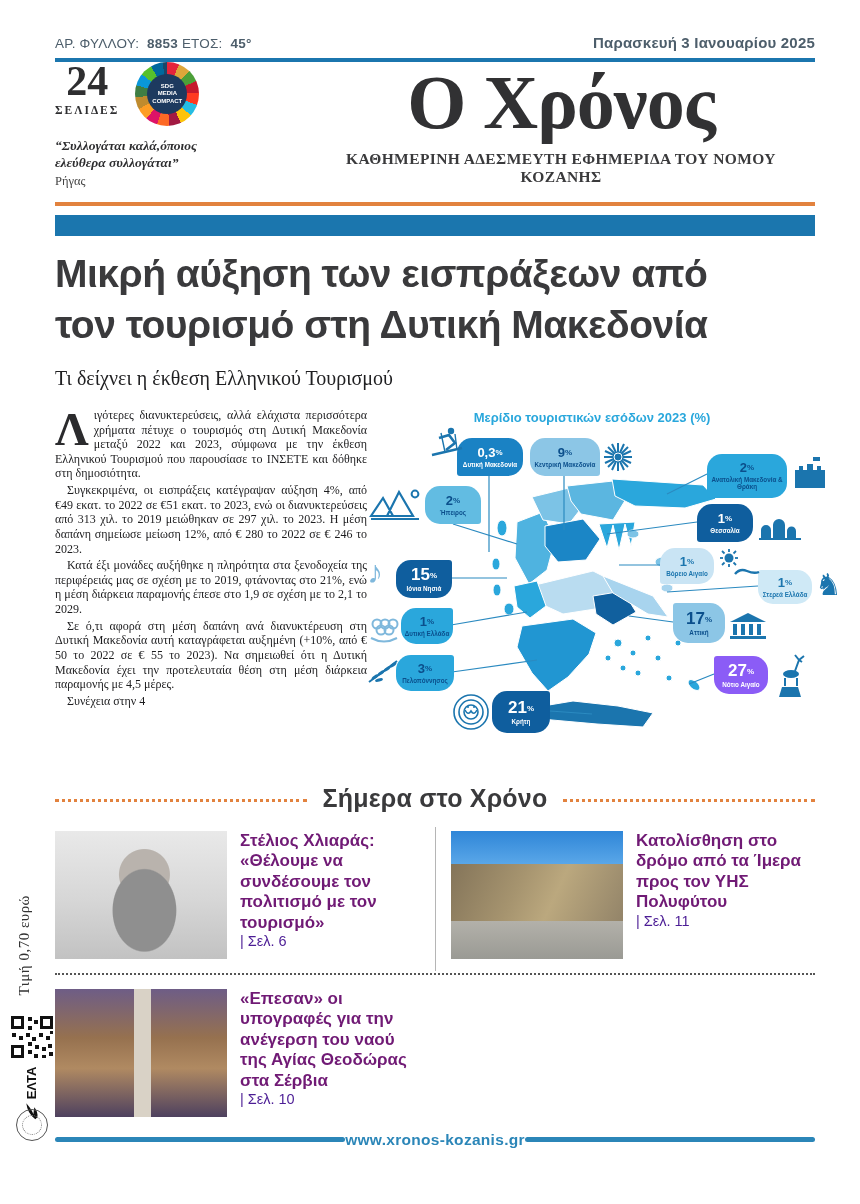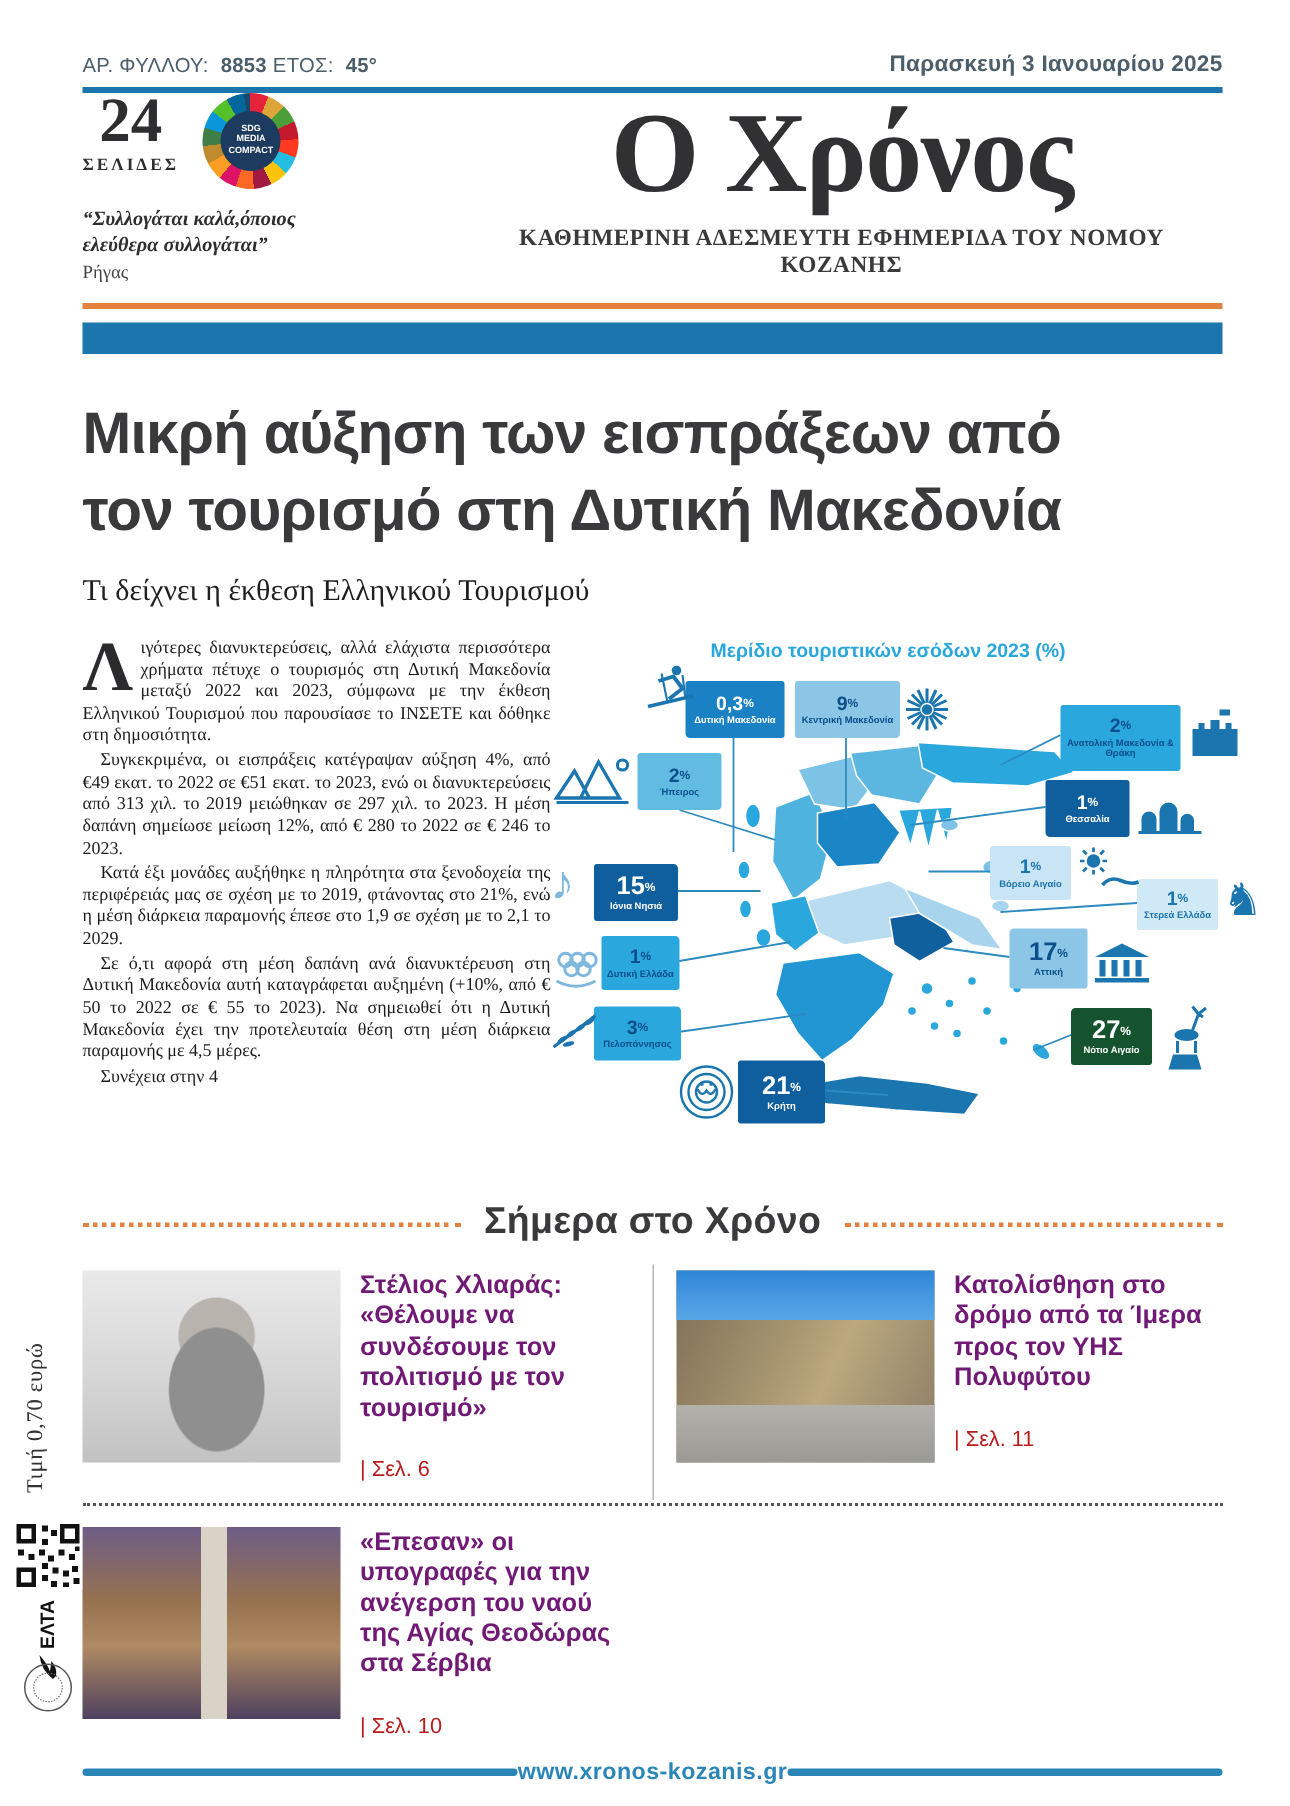--- a/index.html
+++ b/index.html
@@ -36,44 +36,44 @@
   .m-right{flex:1;text-align:center;padding-top:2px}
   .m-title{font-family:"Liberation Serif",serif;font-weight:700;font-size:76px;line-height:1.02;
            color:#313133;letter-spacing:-1px}
   .m-sub{font-family:"Liberation Serif",serif;font-weight:700;font-size:15.5px;color:#3a3a3c;
          letter-spacing:.4px;margin-top:8px}
 
   .rule-orange{height:4px;background:#e2823e;margin-top:8px}
   .band-blue{height:21px;background:#1b76ae;margin-top:9px}
 
   
-  .headline{margin-top:28px;font-weight:700;font-size:39px;line-height:1.32;color:#3a3a3c;letter-spacing:-.5px}
+  .headline{margin-top:12px;font-weight:700;font-size:39px;line-height:1.32;color:#3a3a3c;letter-spacing:-.5px}
   .kicker{margin-top:16px;font-family:"Liberation Serif",serif;font-size:20px;color:#1f1f21}
   .main{display:flex;margin-top:12px}
   .article{width:312px;flex:none;font-family:"Liberation Serif",serif;font-size:12px;line-height:1.22;
            color:#1c1c1e;text-align:justify;padding-top:6px}
   .article p{margin:0 0 2px;text-indent:12px}
   .article p.first{text-indent:0}
   .dropcap{float:left;font-family:"Liberation Serif",serif;font-weight:700;font-size:47px;line-height:.8;
            color:#2b2b2d;margin:3px 5px 0 0}
 
   
   .info{position:relative;flex:1;height:358px}
   .info-title{position:absolute;left:60px;width:330px;top:8px;text-align:center;
               color:#29a7dc;font-weight:700;font-size:13px}
   .mapsvg{position:absolute;left:0;top:0}
-  .bubble{position:absolute;border-radius:2px;display:flex;flex-direction:column;align-items:center;
+  .bubble{position:absolute;border-radius:15px;display:flex;flex-direction:column;align-items:center;
           justify-content:center;text-align:center;padding:1px 3px;box-sizing:border-box}
   .bubble .bv{font-weight:700;font-size:13px;line-height:1}
   .bubble .bv i{font-style:normal;font-size:8px;font-weight:700;vertical-align:2px}
   .bubble.big .bv{font-size:17px}
   .bubble .bl{font-weight:700;font-size:6.3px;line-height:1.2;margin-top:2px}
   .tone-dark{background:#0f5e9e;color:#fff}
   .tone-blue{background:#1a82c4;color:#fff}
-  .tone-mid{background:#14532d;color:#fff}
+  .tone-mid{background:#8b5cf6;color:#fff}
   .tone-cyan{background:#2aa7dc;color:#0b4f8c}
   .tone-sky{background:#62bce2;color:#0b4f8c}
   .tone-light{background:#8cc6e6;color:#0b4f8c}
   .tone-pale{background:#c9e4f4;color:#1b75ae}
   .tone-pale2{background:#cfe9f6;color:#1b75ae}
   .c1{border-top-left-radius:3px}.c2{border-top-right-radius:3px}
   .c3{border-bottom-left-radius:3px}.c4{border-bottom-right-radius:3px}
   .b0{left:90px;top:36px;width:66px;height:38px}
   .b1{left:163px;top:36px;width:70px;height:38px}
   .b2{left:340px;top:52px;width:80px;height:44px}
@@ -114,21 +114,21 @@
      linear-gradient(0deg,#9a9a94 0%,#b3b1aa 30%,rgba(0,0,0,0) 30%),
      linear-gradient(115deg,#7d6e55 0%,#a6946f 40%,#bba87e 58%,#8a7c64 100%)}
   .ph-church{background:
      linear-gradient(90deg,rgba(0,0,0,0) 0 46%,#d9d2c6 46% 56%,rgba(0,0,0,0) 56%),
      linear-gradient(180deg,#6e5d86 0%,#96714f 38%,#b08a62 62%,#4e415f 100%)}
   .ph-office{background:
      linear-gradient(0deg,#c9bfa8 0 34%,rgba(0,0,0,0) 34%),
      radial-gradient(circle 22px at 30% 42%,#caa98e 96%,rgba(0,0,0,0) 100%),
      repeating-linear-gradient(90deg,#5d4434 0 9px,#7e5340 9px 15px,#46352a 15px 22px)}
   .cell-text .t{font-weight:700;font-size:17px;line-height:1.2;color:#701a75}
-  .cell-text .pg{margin-top:23px;color:#b91c1c;font-size:14.5px}
+  .cell-text .pg{margin-top:0;color:#4c1d95;font-size:14.5px}
 
   
   .footer{display:flex;align-items:center;margin-top:2px}
   .footer .fline{flex:1;height:5px;background:#2b86b8;border-radius:3px}
   .footer .furl{color:#2b86b8;font-weight:700;font-size:15.5px;letter-spacing:.3px}
 
   
   .rail-price{position:absolute;left:16px;top:895px;writing-mode:vertical-rl;transform:rotate(180deg);
       font-family:"Liberation Serif",serif;font-size:15px;color:#333;letter-spacing:.5px}
   .rail-qr{position:absolute;left:9px;top:1014px}

